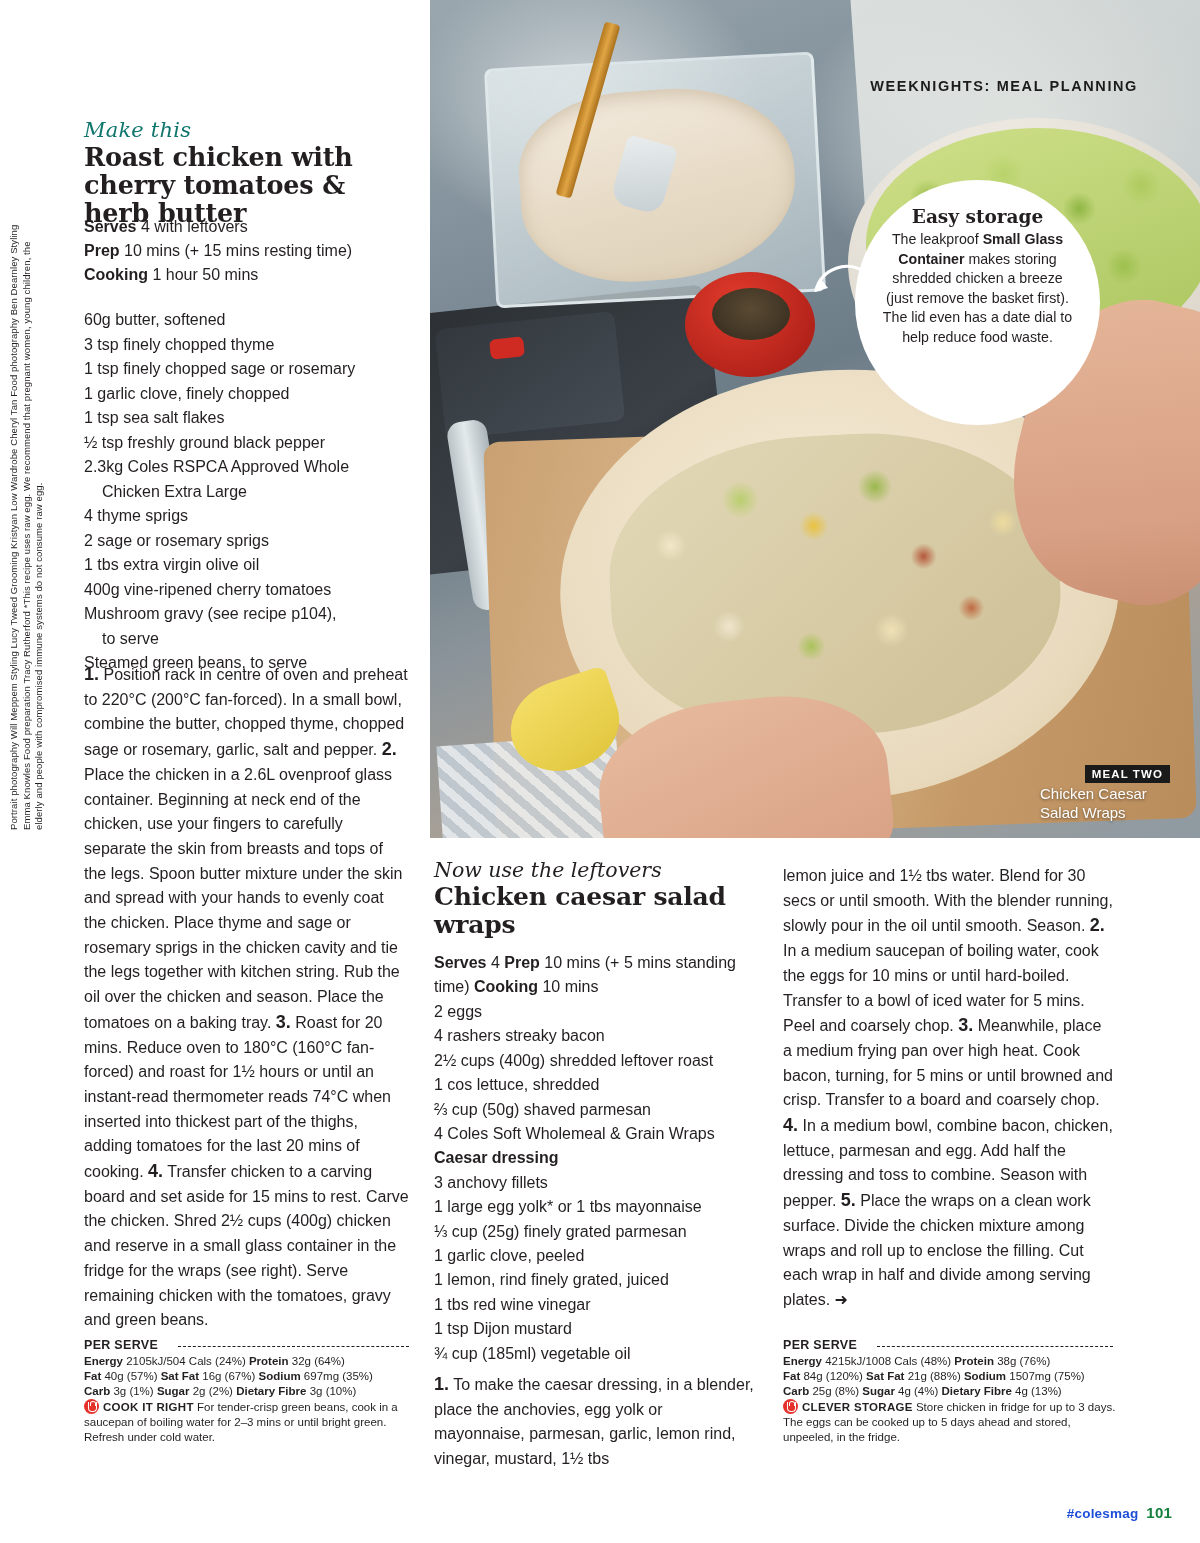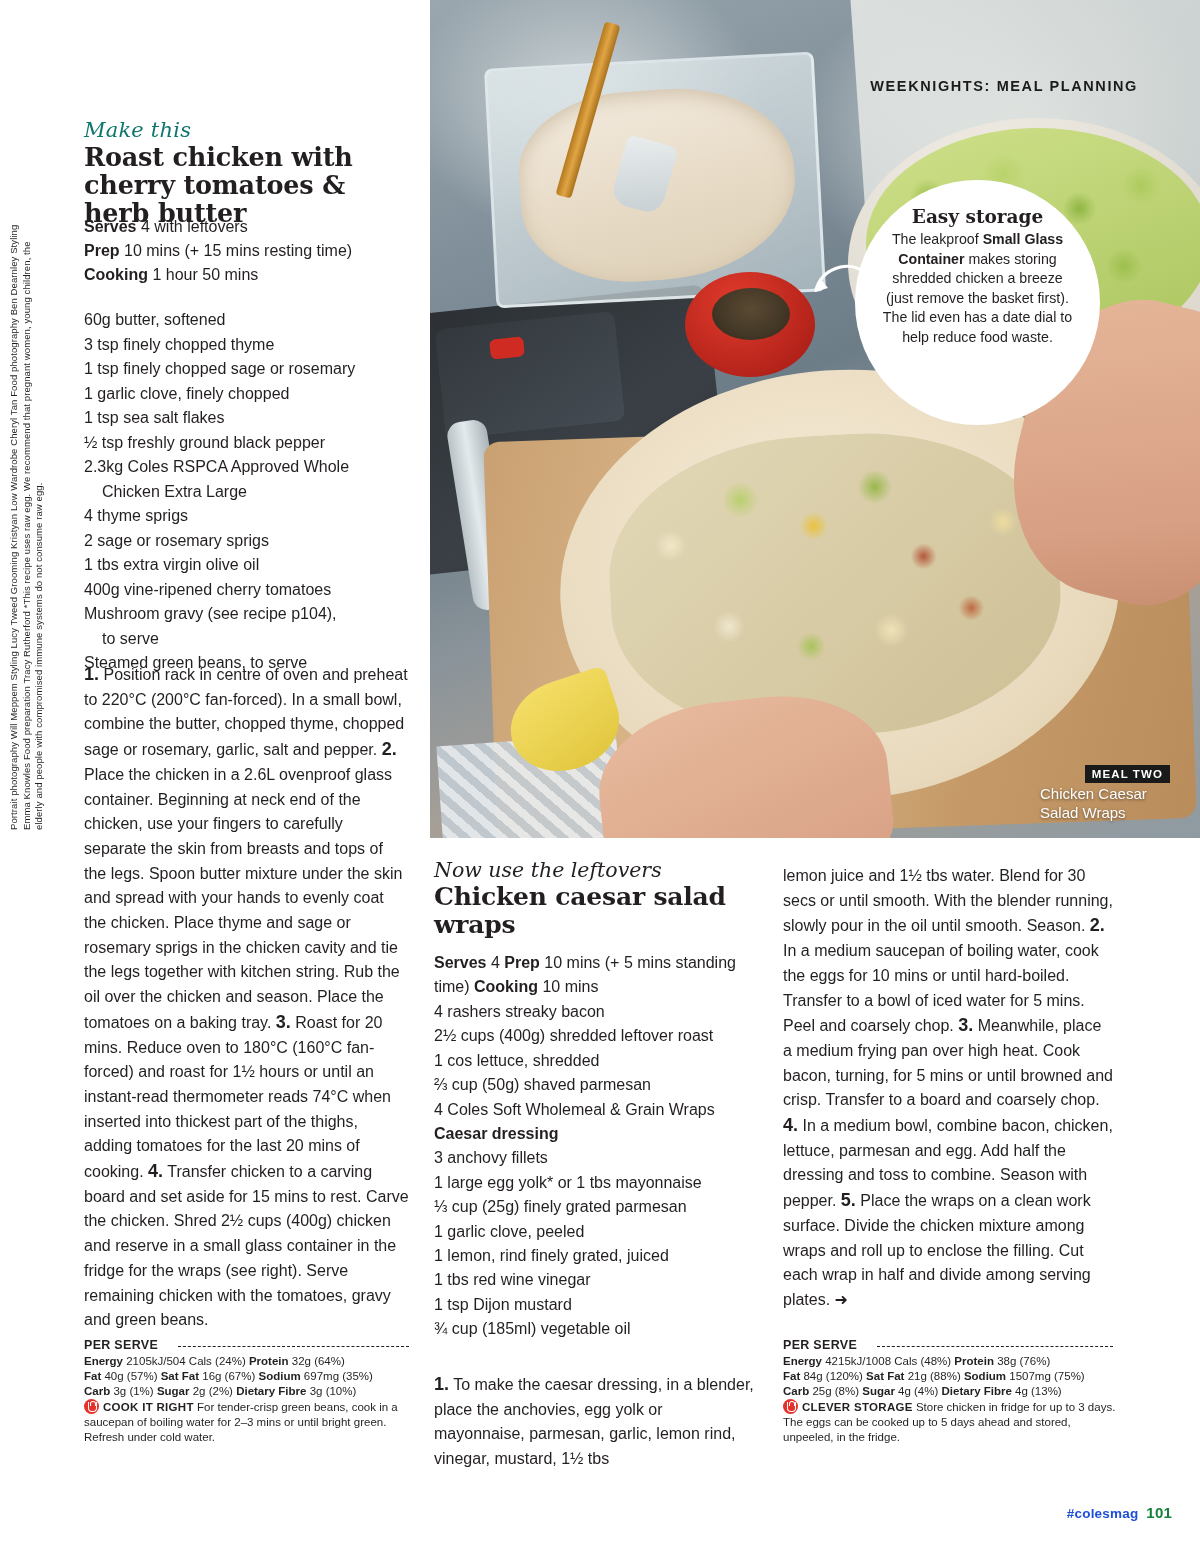--- a/index.html
+++ b/index.html
@@ -544,20 +544,21 @@
 </div>
 
 <div class="now-use">Now use the leftovers</div>
 <div class="recipe-title-2">Chicken caesar salad wraps</div>
 
 <div class="meta-2">
   <b>Serves</b><span> 4  </span><b>Prep</b><span> 10 mins (+ 5 mins standing time) </span><b>Cooking</b><span> 10 mins</span>
 </div>
 
 <div class="ingredients-2">
+  <div>2 eggs</div>
   <div>4 rashers streaky bacon</div>
   <div>2½ cups (400g) shredded leftover roast</div>
   <div>1 cos lettuce, shredded</div>
   <div>⅔ cup (50g) shaved parmesan</div>
   <div>4 Coles Soft Wholemeal &amp; Grain Wraps</div>
   <div class="sub">Caesar dressing</div>
   <div>3 anchovy fillets</div>
   <div>1 large egg yolk* or 1 tbs mayonnaise</div>
   <div>⅓ cup (25g) finely grated parmesan</div>
   <div>1 garlic clove, peeled</div>

